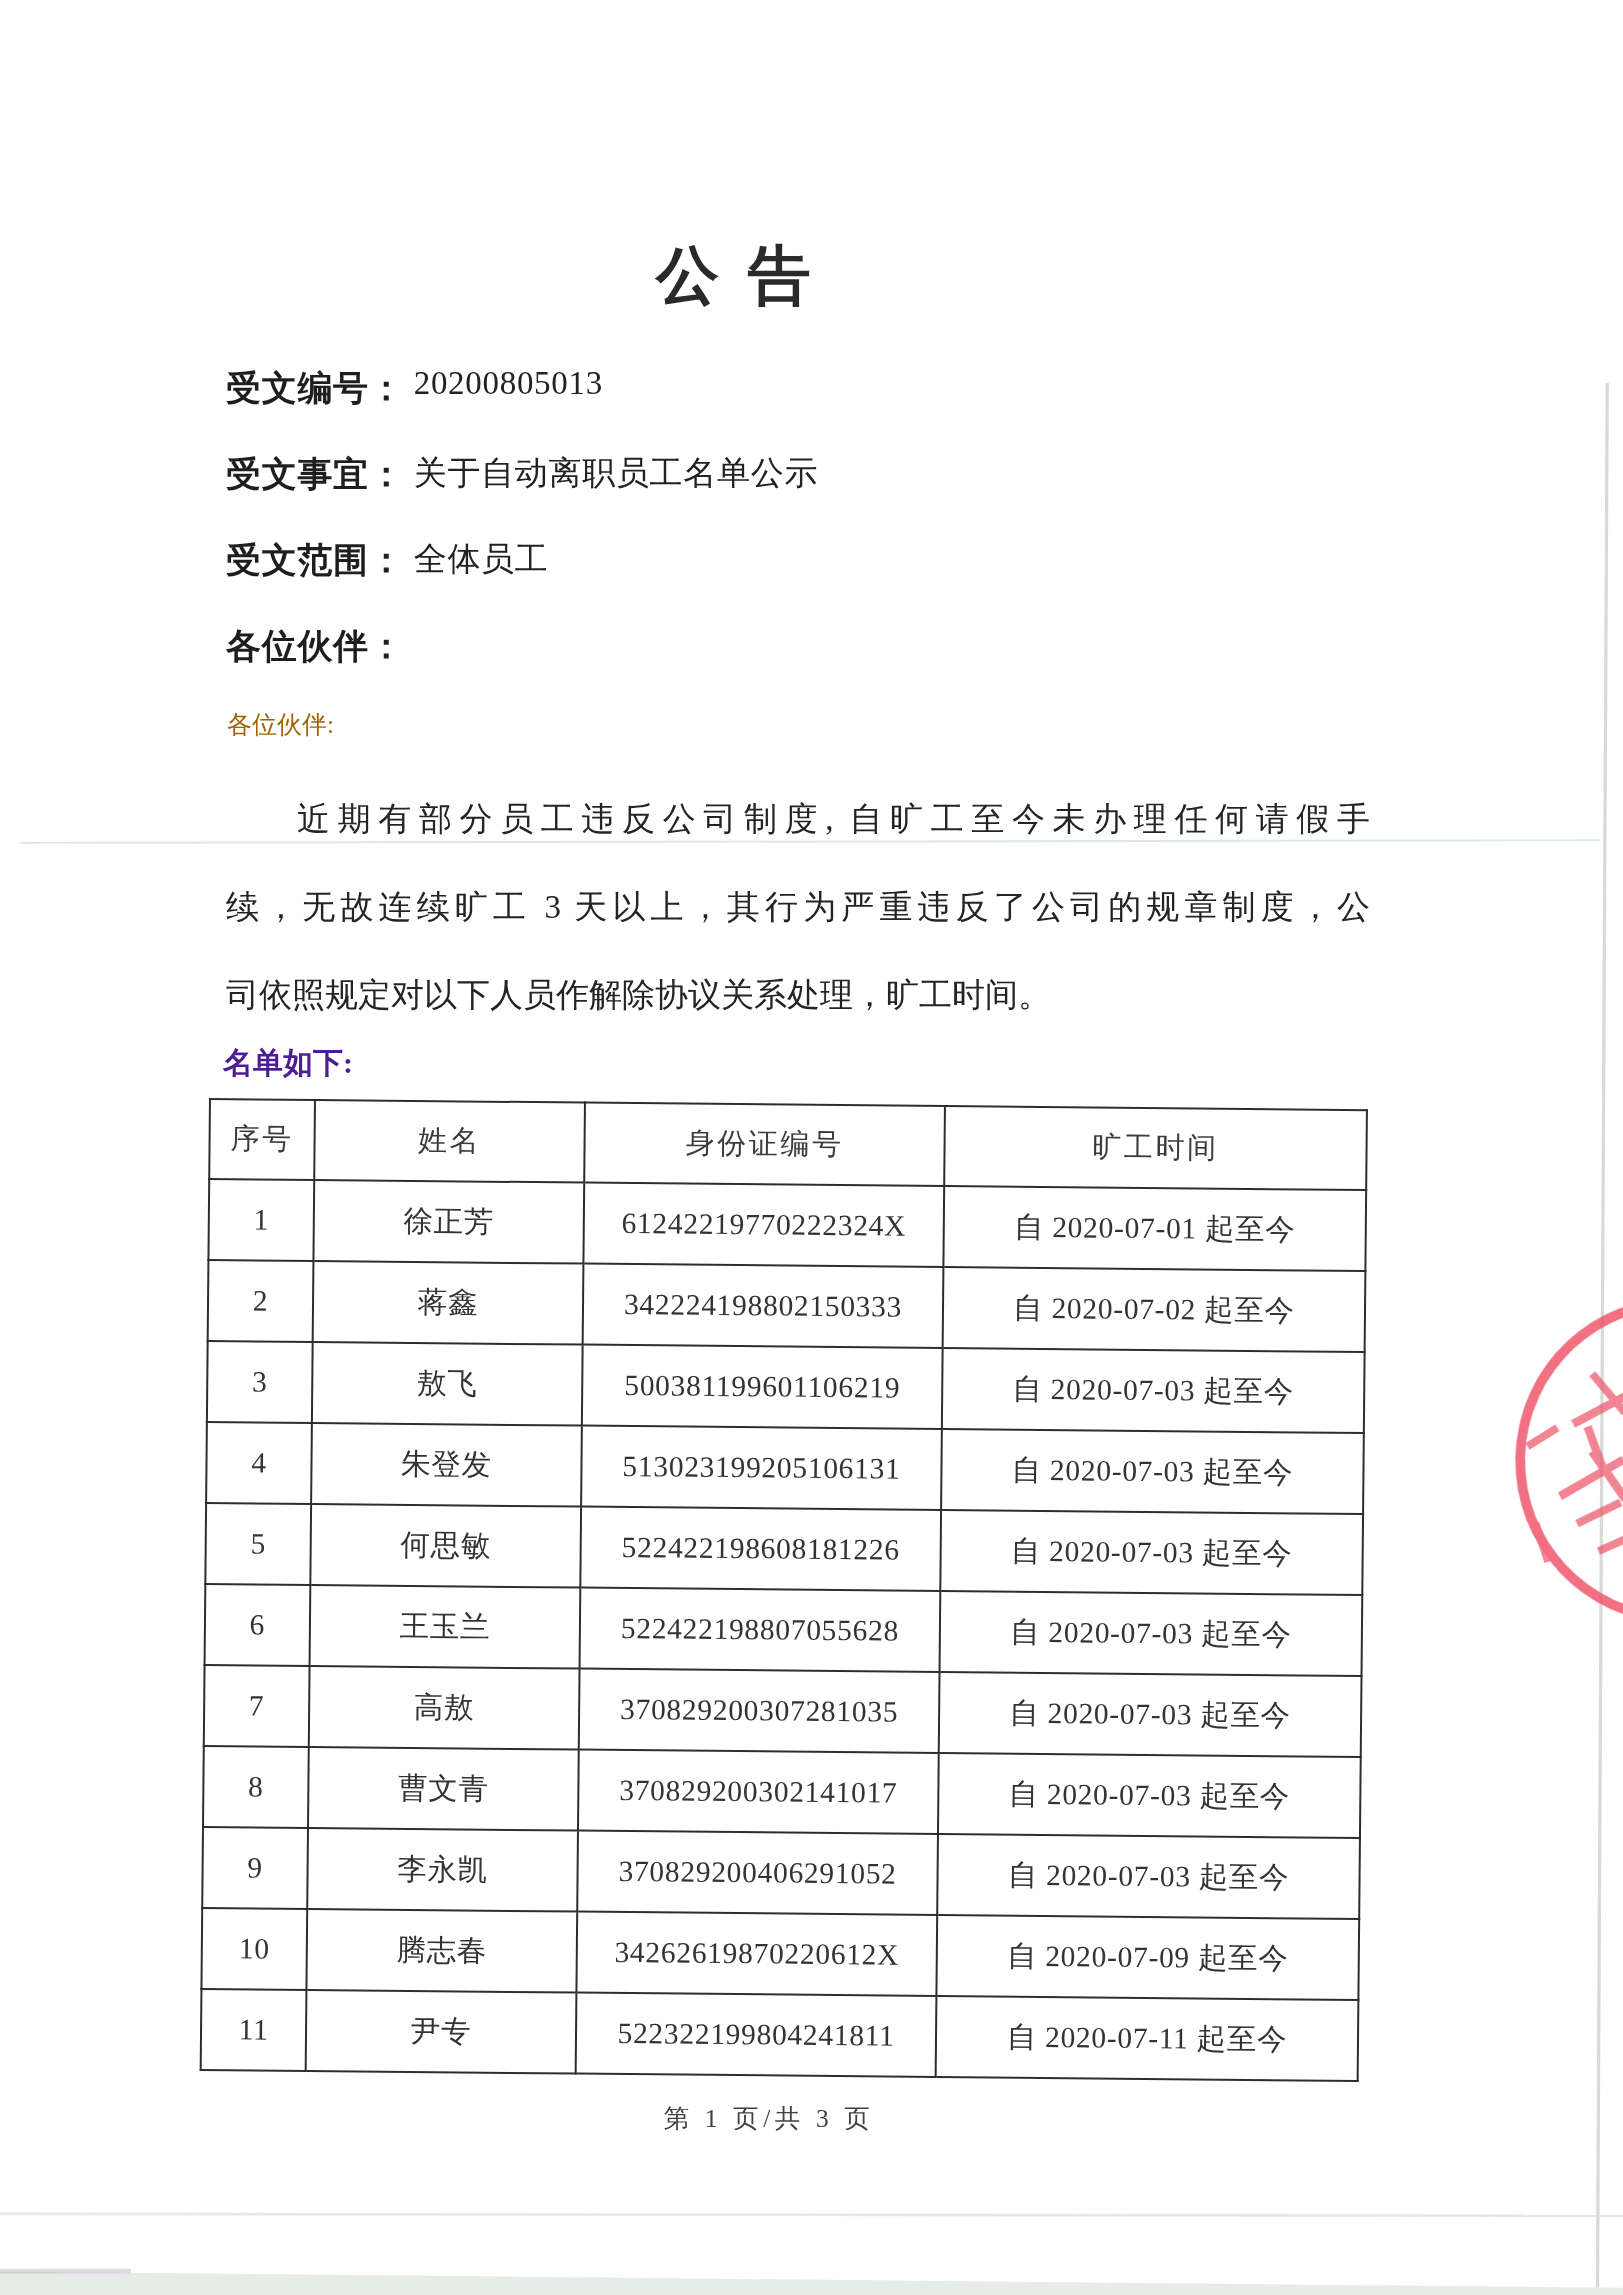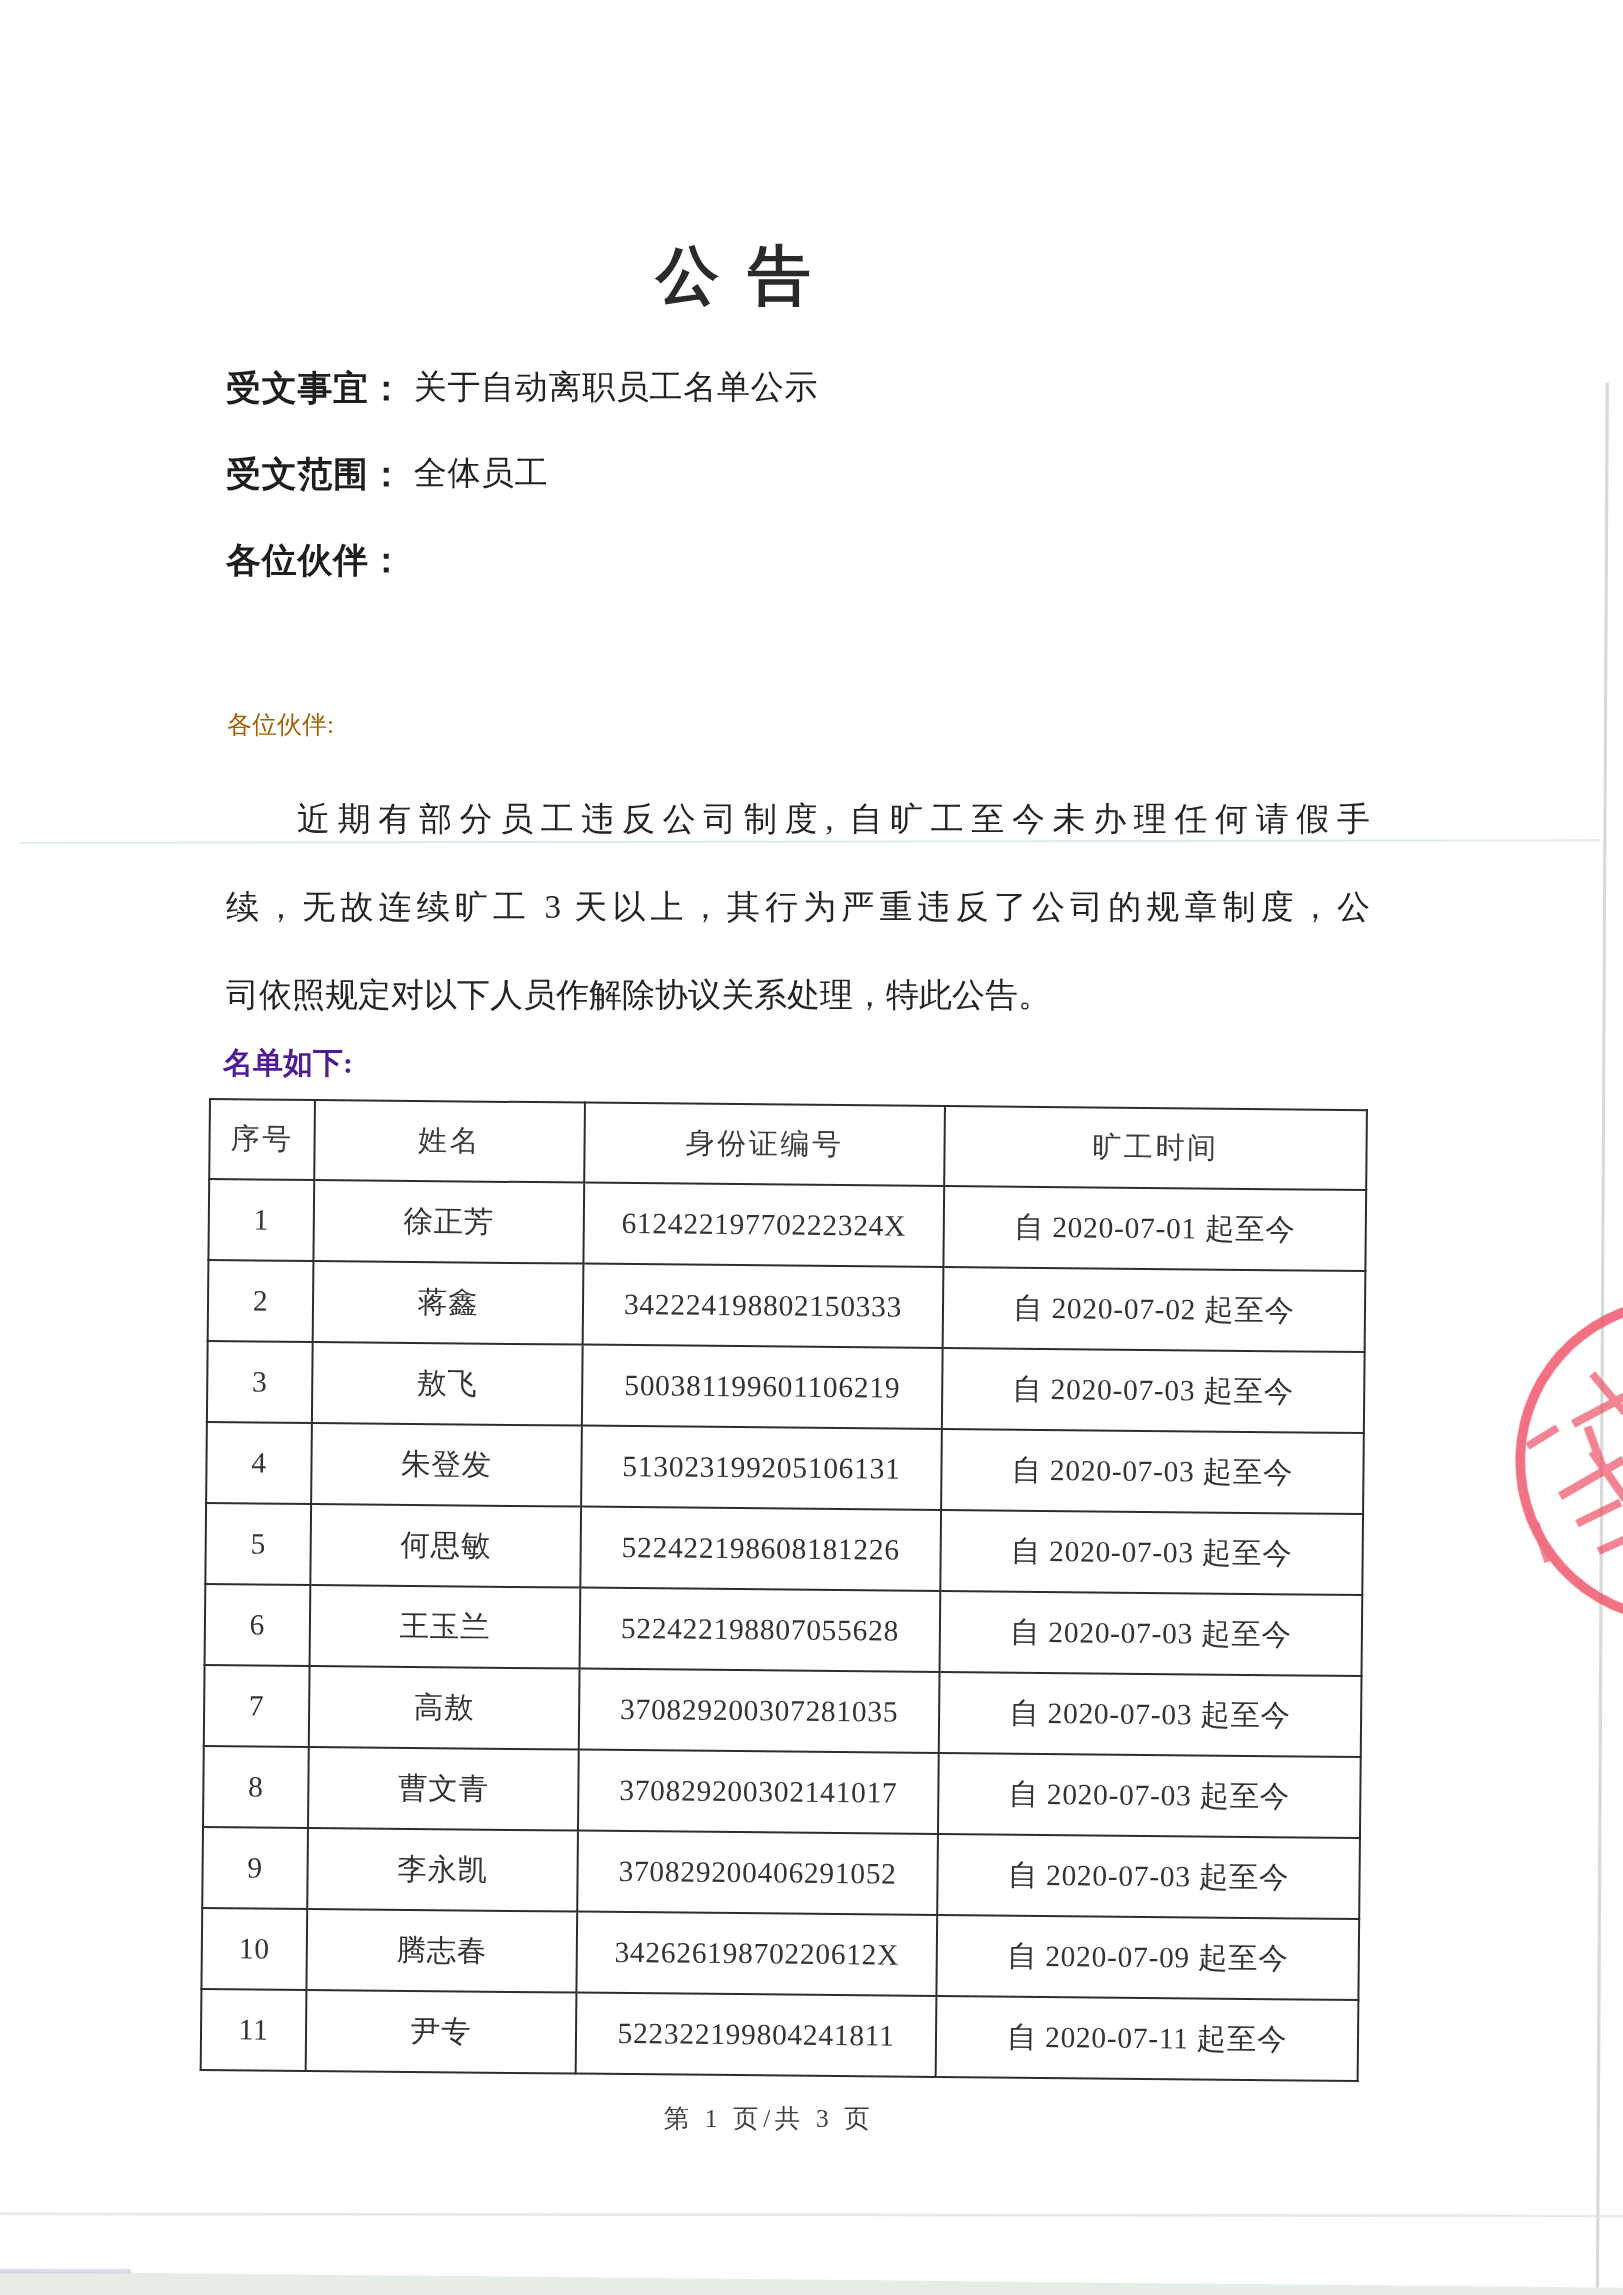--- a/index.html
+++ b/index.html
@@ -88,39 +88,43 @@
       </g>
     </g>
   </svg>
 
   <div class="content">
 
     <h1 class="doc-title">公 告</h1>
 
     <div class="meta-block">
       <div class="meta-row">
+        <span class="meta-label">受文编号：</span>
+        <span class="meta-value">20200805013</span>
+      </div>
+      <div class="meta-row">
         <span class="meta-label">受文事宜：</span>
         <span class="meta-value">关于自动离职员工名单公示</span>
       </div>
       <div class="meta-row">
         <span class="meta-label">受文范围：</span>
         <span class="meta-value">全体员工</span>
       </div>
       <div class="meta-row">
         <span class="meta-label">各位伙伴：</span>
         <span class="meta-value"></span>
       </div>
     </div>
 
     <div class="salutation">各位伙伴:</div>
 
     <div class="body-para">
       <div class="body-line justify first">近期有部分员工违反公司制度, 自旷工至今未办理任何请假手</div>
       <div class="body-line justify">续，无故连续旷工 3 天以上，其行为严重违反了公司的规章制度，公</div>
-      <div class="body-line">司依照规定对以下人员作解除协议关系处理，特此公告。</div>
+      <div class="body-line">司依照规定对以下人员作解除协议关系处理，旷工时间。</div>
     </div>
 
     <div class="list-intro">名单如下:</div>
 
     <div class="table-wrap">
       <table class="roster">
         <colgroup>
           <col style="width:105px">
             <col style="width:270px">
             <col style="width:360px">

